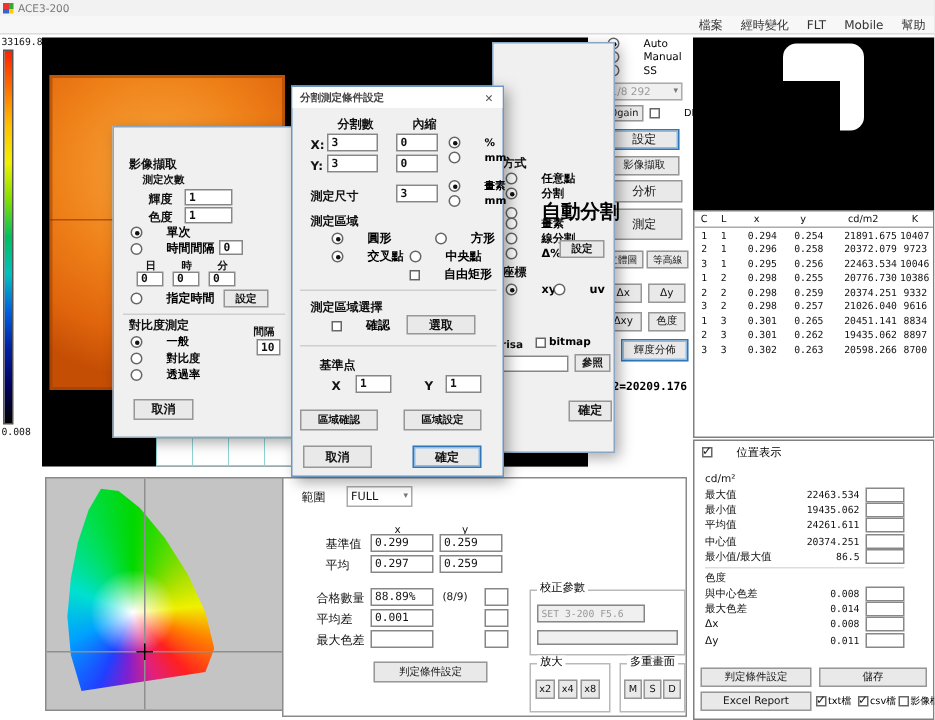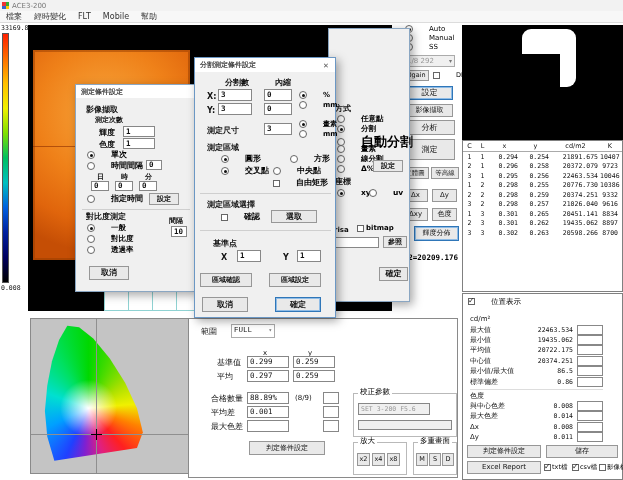--- a/index.html
+++ b/index.html
@@ -24,21 +24,21 @@
     padding-left:5px;font-size:7px;color:#444;}
   .grp{position:absolute;border:1px solid #b9b9b9;box-sizing:border-box;}
   .grp-lbl{position:absolute;font-size:7.5px;background:#fff;padding:0 2px;line-height:1;white-space:nowrap;}
   .hr{position:absolute;height:1px;background:#cfcfcf;}
   .mono{font-family:"DejaVu Sans Mono",monospace;}
   
   .titlebar{position:absolute;left:0;top:0;width:623px;height:11px;background:#f2f2f2;display:flex;align-items:center;gap:3px;padding-left:2px;box-sizing:border-box;}
   .appicon{width:7px;height:7px;display:grid;grid-template-columns:1fr 1fr;}
   .appicon i{display:block;}
   .menubar{position:absolute;left:0;top:11px;width:623px;height:12px;background:#f7f7f7;border-bottom:1px solid #dcdcdc;
-    display:flex;align-items:center;box-sizing:border-box;}
+    display:flex;align-items:center;box-sizing:border-box;justify-content:flex-end;}
   .menu-item{font-size:8px;color:#333;padding:0 6px;line-height:1;}
   
   .image-area{position:absolute;left:28px;top:25px;width:364px;height:286px;background:#000;overflow:hidden;}
   .thermal{position:absolute;left:5px;top:25px;width:157px;height:210px;
     background:radial-gradient(ellipse 95% 70% at 46% 30%, #f7a63d 0%, #ef8119 45%, #e0650c 75%, #c54e05 95%);
     box-shadow:inset 0 0 0 2px rgba(150,60,0,.5);}
   .thermal-line{position:absolute;left:5px;top:121px;width:157px;height:1px;background:rgba(140,45,0,.6);}
   .gridpane{position:absolute;left:76px;top:228px;width:95px;height:58px;background:#fff;
     background-image:linear-gradient(#8fd2d2 1px,transparent 1px),linear-gradient(90deg,#8fd2d2 1px,transparent 1px);
     background-size:24px 19px;}
@@ -253,36 +253,31 @@
           <span class="v">22463.534</span>
           <span class="bx"></span>
         </div>
         <div class="stat-row">
           <span>最小值</span>
           <span class="v">19435.062</span>
           <span class="bx"></span>
         </div>
         <div class="stat-row">
           <span>平均值</span>
-          <span class="v">20722.175</span>
+          <span class="v">24261.611</span>
           <span class="bx"></span>
         </div>
         <div class="stat-row">
           <span>中心值</span>
           <span class="v">20374.251</span>
           <span class="bx"></span>
         </div>
         <div class="stat-row">
           <span>最小值/最大值</span>
           <span class="v">86.5</span>
-          <span class="bx"></span>
-        </div>
-        <div class="stat-row">
-          <span>標準偏差</span>
-          <span class="v">0.86</span>
           <span class="bx"></span>
         </div>
         <div class="sec-lbl">色度</div>
         <div class="stat-row">
           <span>與中心色差</span>
           <span class="v">0.008</span>
           <span class="bx"></span>
         </div>
         <div class="stat-row">
           <span>最大色差</span>
@@ -320,21 +315,21 @@
   <div class="cie-box">
     <div class="horseshoe"></div>
     <div class="cie-vline"></div>
     <div class="cie-hline"></div>
     <div class="cie-marker-v"></div>
     <div class="cie-marker-h"></div>
   </div>
 
   <div class="abs" style="left:188px;top:318px;width:270px;height:160px;border:1px solid #8a8a8a;background:#fff;">
     <div class="lbl" style="left:12px;top:9px;">範圍</div>
-    <div class="dropdown dd-white" style="left:42px;top:5px;width:44px;height:14px;font-size:7.5px;font-family:Liberation Mono, monospace;">
+    <div class="dropdown dd-white" style="left:42px;top:5px;width:44px;height:14px;font-size:7.5px;">
       <span>FULL</span>
       <span class="chev icon-chevron"></span>
     </div>
     <div class="lbl sm" style="left:74px;top:31px;">x</div>
     <div class="lbl sm" style="left:119px;top:31px;">y</div>
     <div class="lbl" style="left:28px;top:40px;">基準值</div>
     <div class="field" style="left:58px;top:37px;width:42px;height:12px;">0.299</div>
     <div class="field" style="left:104px;top:37px;width:42px;height:12px;">0.259</div>
     <div class="lbl" style="left:28px;top:54px;">平均</div>
     <div class="field" style="left:58px;top:51px;width:42px;height:12px;">0.297</div>
@@ -414,21 +409,20 @@
     <div class="rowflex" style="left:28px;top:196px;gap:2px;">
       <span class="ck"></span>
       <span style="font-size:7px;">bitmap</span>
     </div>
     <div class="field" style="left:4px;top:208px;width:46px;height:11px;"></div>
     <div class="btn" style="left:54px;top:207px;width:24px;height:12px;font-size:7px;">參照</div>
     <div class="btn" style="left:50px;top:238px;width:29px;height:14px;">確定</div>
   </div>
 
   <div class="dlg z4" style="left:75px;top:84px;width:120px;height:208px;">
-    <div class="dlg-title">測定條件設定</div>
     <div class="lbl" style="left:10px;top:21px;">影像擷取</div>
     <div class="lbl sm" style="left:19px;top:32px;">測定次數</div>
     <div class="lbl" style="left:23px;top:44px;">輝度</div>
     <div class="field" style="left:47px;top:41px;width:32px;height:11px;">1</div>
     <div class="lbl" style="left:23px;top:56px;">色度</div>
     <div class="field" style="left:47px;top:53px;width:32px;height:11px;">1</div>
     <div class="rowflex" style="left:11px;top:66px;">
       <span class="rd on"></span>
       <span>單次</span>
     </div>

